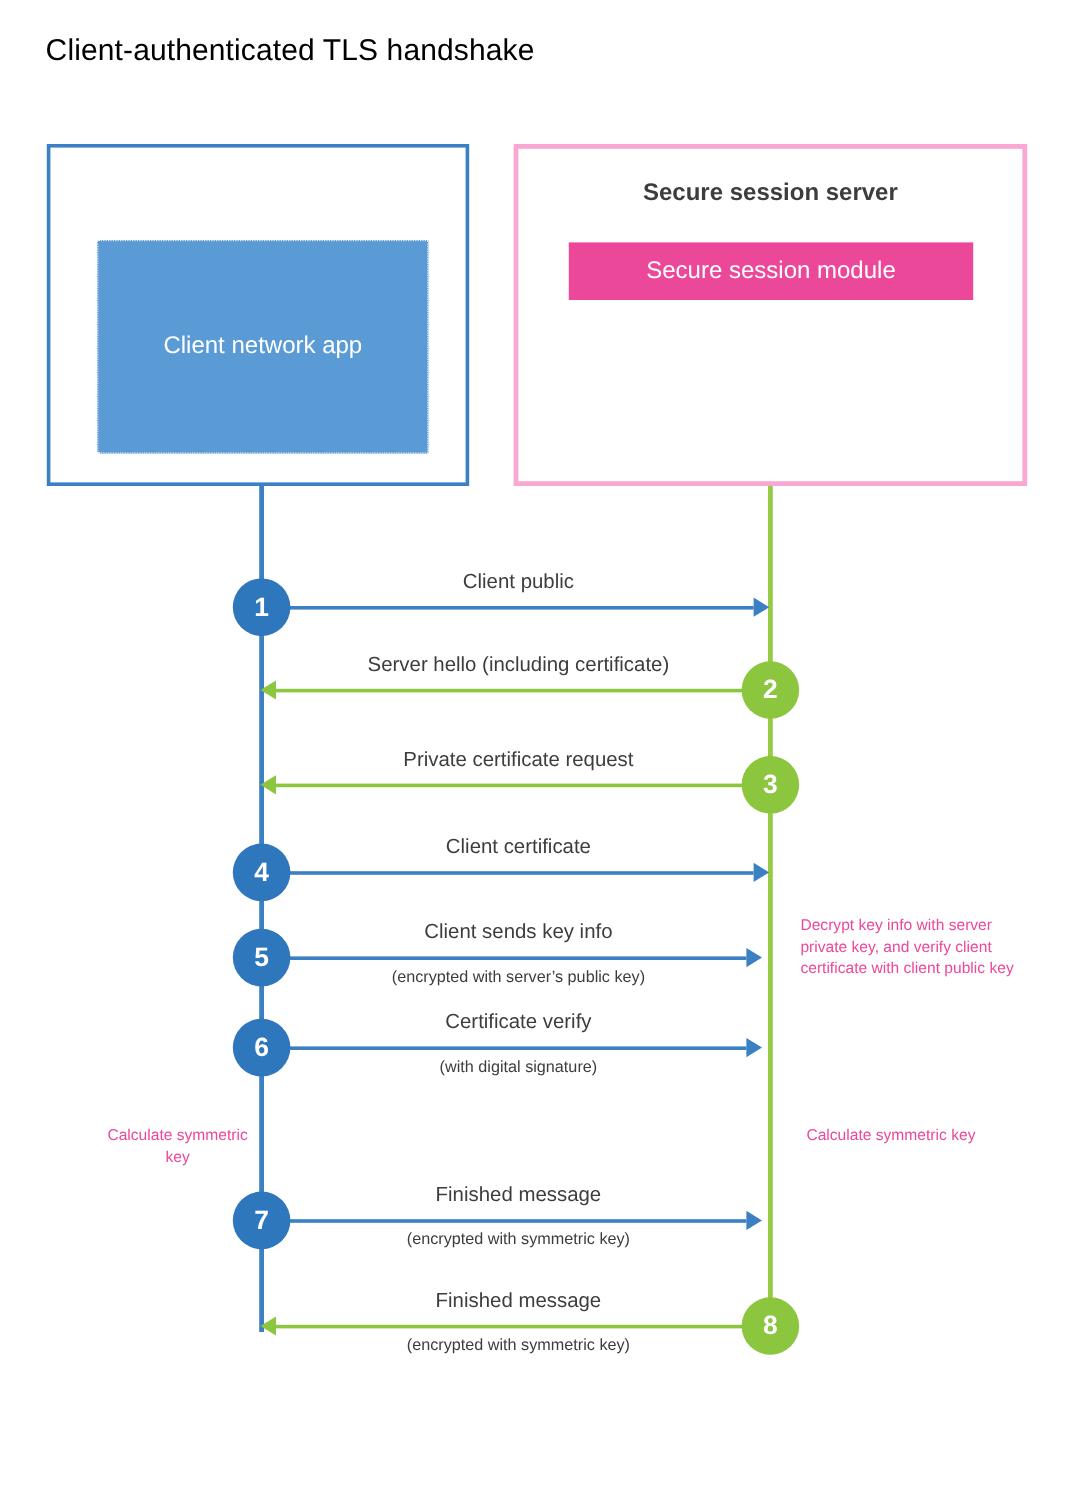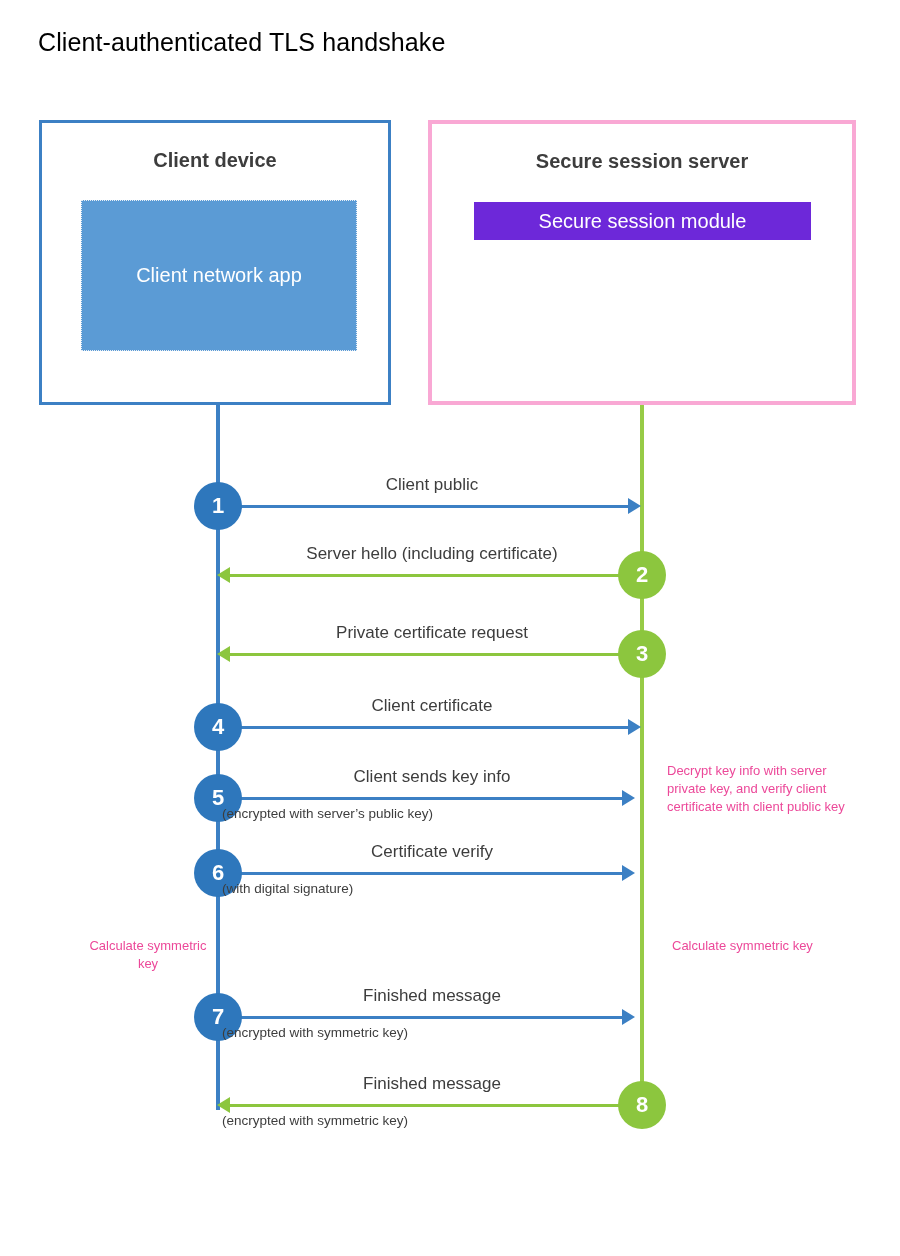--- a/index.html
+++ b/index.html
@@ -56,40 +56,40 @@
     font-size: 20px;
     font-weight: bold;
     color: #3D3D3D;
   }
 
   #client-app {
     position: absolute;
     left: 39px;
     top: 77px;
     width: 276px;
-    height: 151px;
+    height: 178px;
     background: #5B9BD5;
     border: 1px dotted #E8EFF7;
     box-sizing: border-box;
     display: flex;
     align-items: center;
     justify-content: center;
     text-align: center;
     color: #ffffff;
     font-size: 20px;
     line-height: 1.28;
     padding: 0 28px;
   }
 
   .server-bar {
     position: absolute;
     left: 42px;
     width: 337px;
-    height: 38px;
-    background: #6d28d9;
+    height: 48px;
+    background: #ec4899;
     display: flex;
     align-items: center;
     justify-content: center;
     color: #ffffff;
     font-size: 20px;
   }
   #server-bar-0 { top: 78px; }
   #server-bar-1 { top: 141px; }
   #server-bar-2 { top: 204px; }
 
@@ -164,21 +164,21 @@
     text-align: center;
     font-size: 17px;
     color: #3D3D3D;
     top: -31px;
     white-space: nowrap;
   }
   .msg-sublabel {
     position: absolute;
     left: 222px;
     width: 420px;
-    text-align: left;
+    text-align: center;
     font-size: 13.5px;
     color: #3D3D3D;
     top: 8px;
     white-space: nowrap;
   }
 
   
   .side-note {
     position: absolute;
     font-size: 13px;
@@ -201,21 +201,20 @@
     top: 937px;
     width: 145px;
   }
 </style>
 </head>
 <body>
 
 <div id="diagram-title">Client-authenticated TLS handshake</div>
 
 <div id="client-box" class="entity-box">
-  <div class="entity-title">Client device</div>
   <div id="client-app">Client network app</div>
 </div>
 
 <div id="server-box" class="entity-box">
   <div class="entity-title">Secure session server</div>
   <div id="server-bar-0" class="server-bar">Secure session module</div>
 </div>
 
 <div id="client-lifeline" class="lifeline"></div>
 <div id="server-lifeline" class="lifeline"></div>

